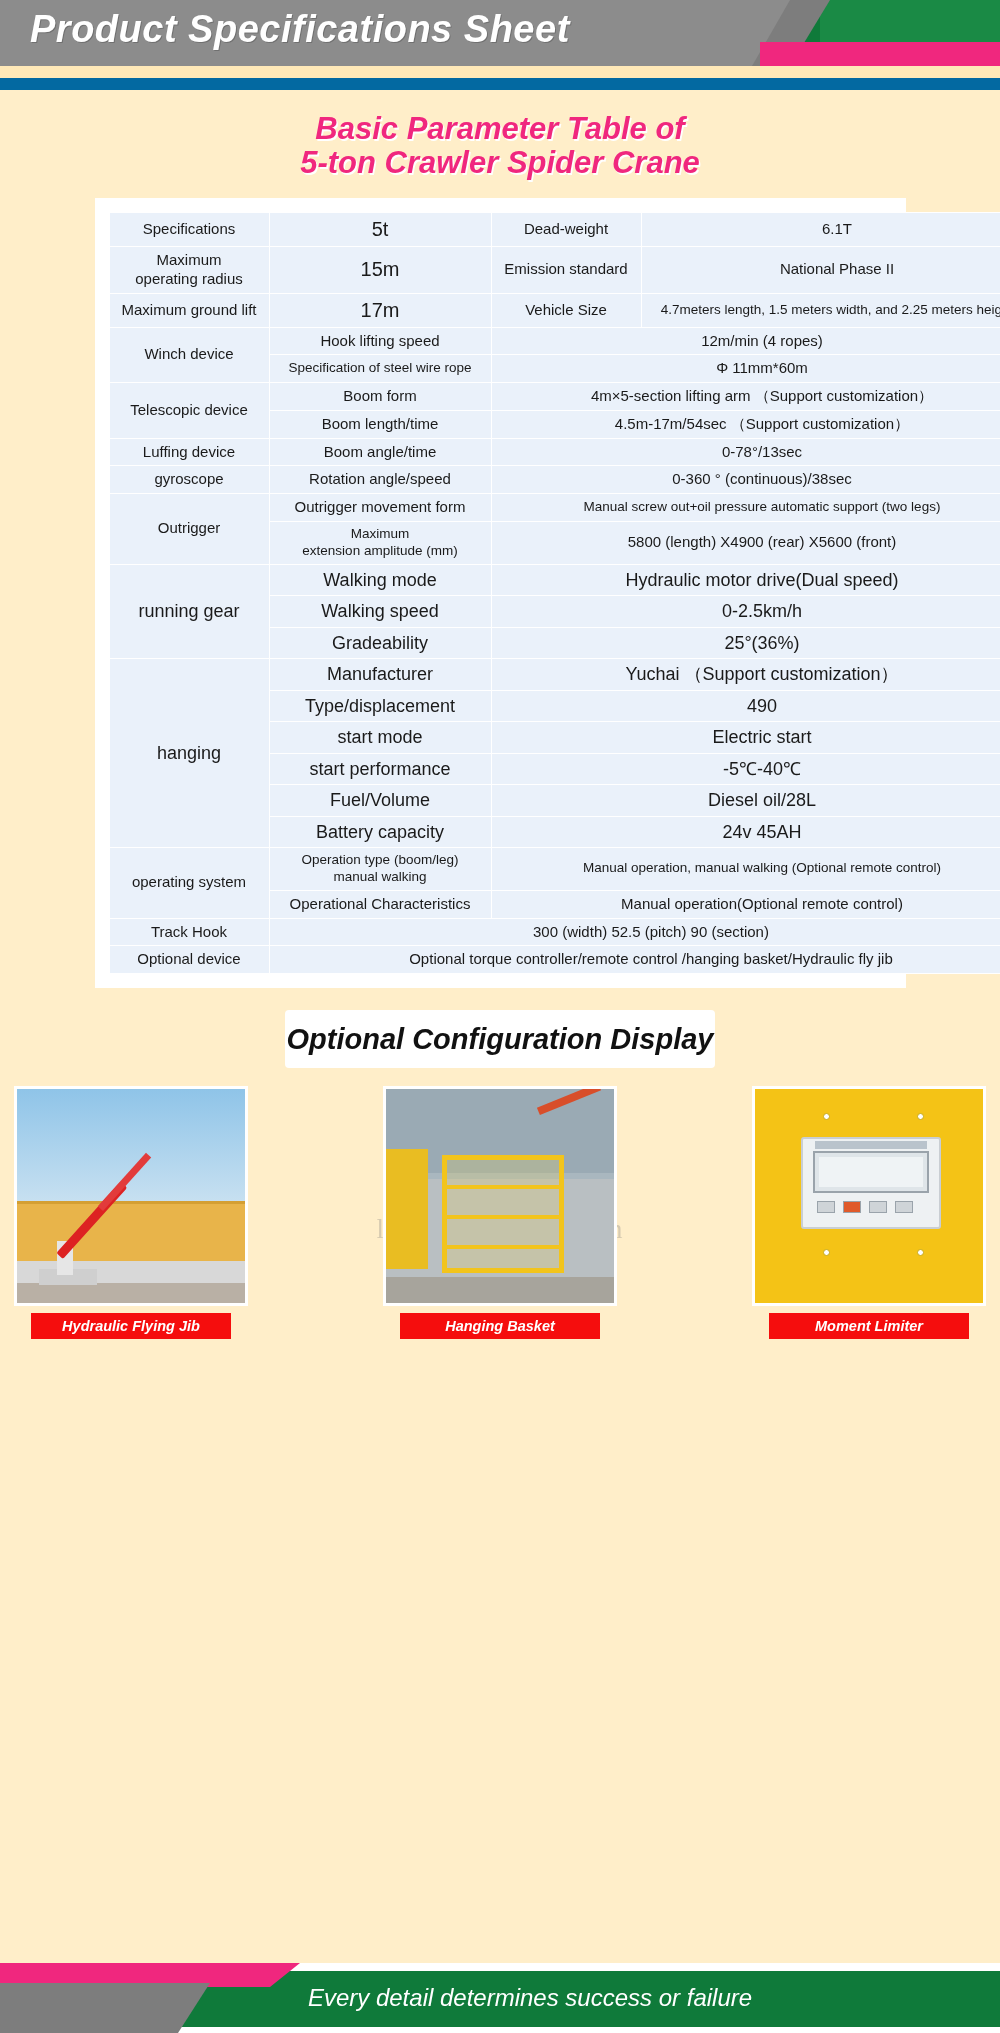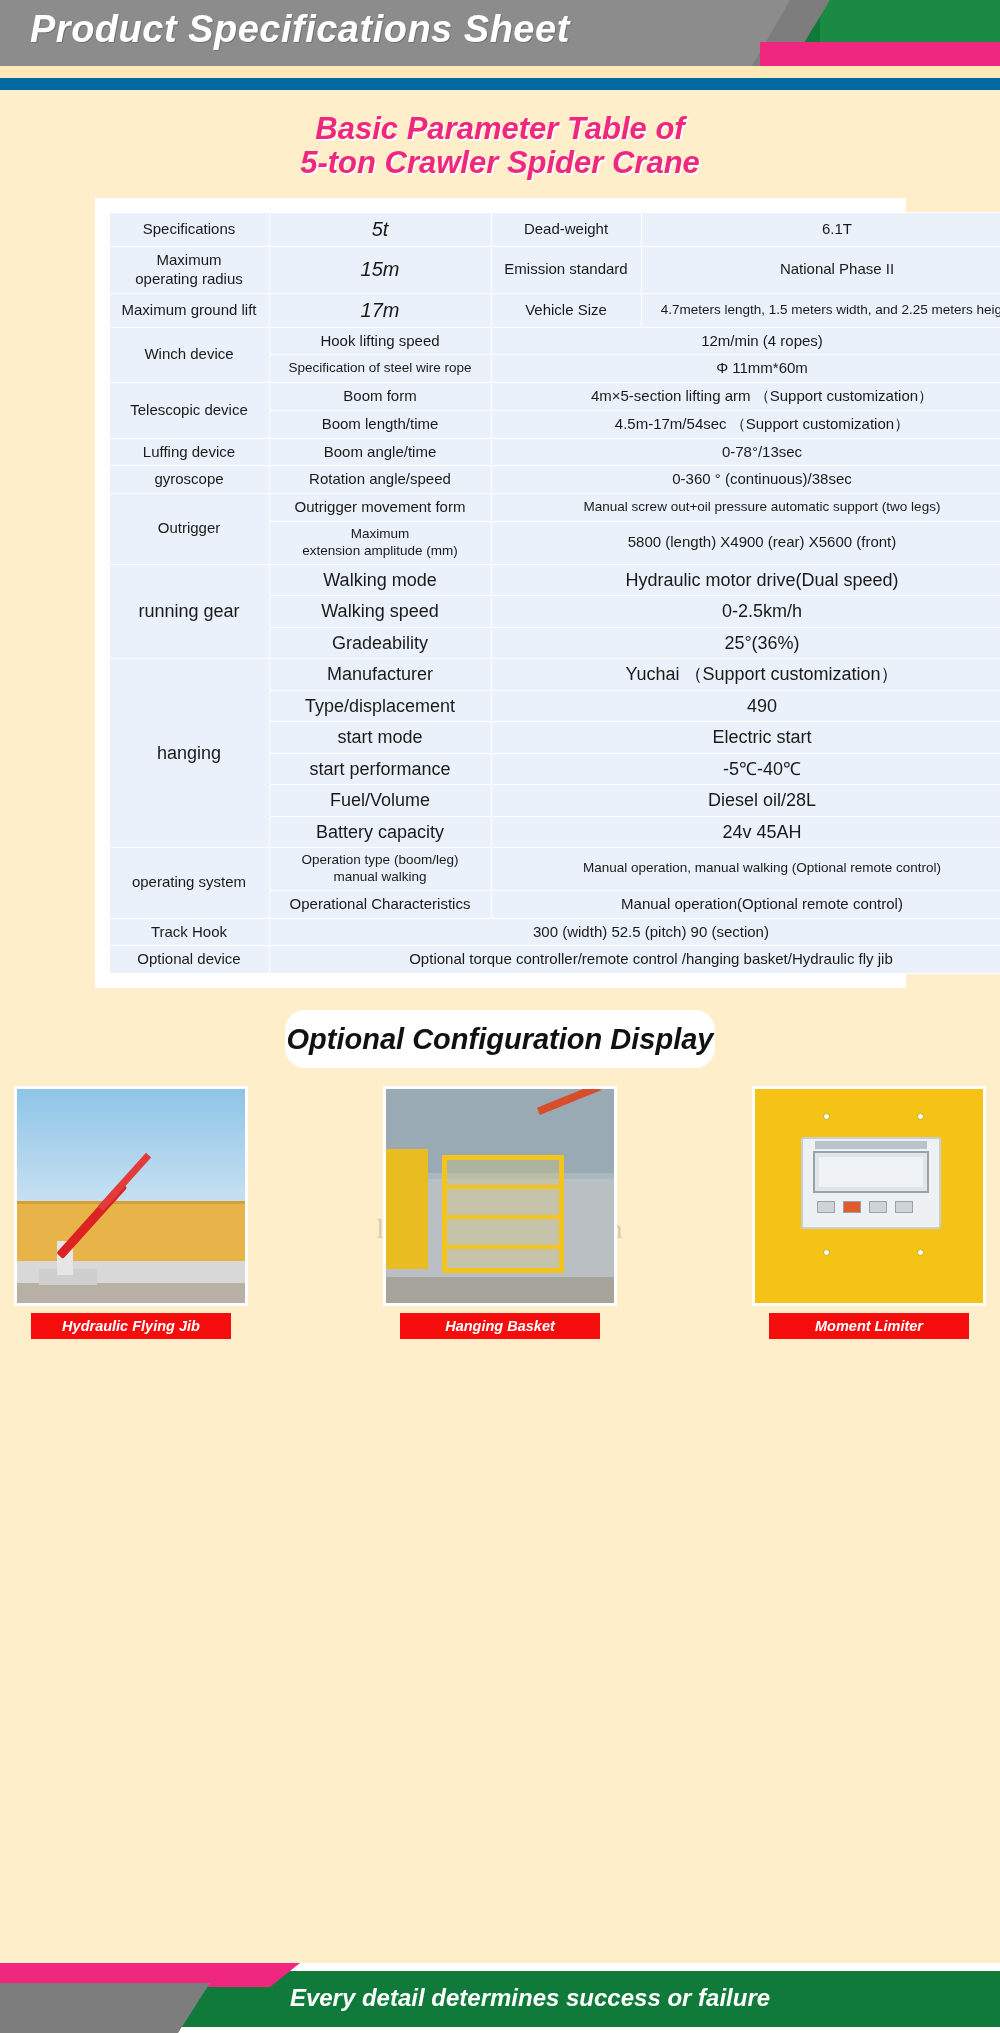--- a/index.html
+++ b/index.html
@@ -113,42 +113,42 @@
     padding: 4px 6px;
     text-align: center;
     vertical-align: middle;
     font-size: 15px;
     color: #1a1a1a;
     background: #eaf1fa;
     line-height: 1.25;
   }
   table.spec td.lbl { font-size: 15px; }
   table.spec td.big { font-size: 18px; }
-  table.spec td.bigger { font-size: 20px; font-style: italic; }
+  table.spec td.bigger { font-size: 20px; }
   table.spec td.small { font-size: 13.5px; }
   .watermark {
     position: absolute;
     left: 50%;
     top: 1016px;
     transform: translateX(-50%);
     font-size: 27px;
     color: rgba(120,120,120,0.30);
     letter-spacing: 1px;
     pointer-events: none;
     white-space: nowrap;
     font-family: "Liberation Serif", serif;
   }
 
   
   .optional-banner {
     margin: 22px auto 0 auto;
     width: 430px;
     height: 58px;
     background: #ffffff;
-    border-radius: 20px;
+    border-radius: 4px;
     display: flex;
     align-items: center;
     justify-content: center;
   }
   .optional-banner span {
     font-size: 29px;
     font-weight: bold;
     font-style: italic;
     color: #111111;
   }
@@ -244,21 +244,21 @@
   .ft-pink { position:absolute; left:0px; top:0px; width:300px; height:24px; background:#f0277e;
     clip-path: polygon(0 0, 300px 0, 270px 24px, 0 24px); }
   .ft-gray { position:absolute; left:0; top:20px; width:210px; height:50px; background:#7d7d7d;
     clip-path: polygon(0 0, 210px 0, 178px 50px, 0 50px); }
   .ft-text {
     position: absolute;
     left: 0; top: 0; width: 1000px; height: 70px;
     display: flex; align-items: center; justify-content: center;
     color: #ffffff;
     font-size: 24px;
-    font-weight: bold;
+    font-weight: normal;
     font-style: italic;
     padding-left: 60px;
   }
 </style>
 </head>
 <body>
 
 <div class="header">
   <div class="hdr-green"></div>
   <div class="hdr-green-dark"></div>

